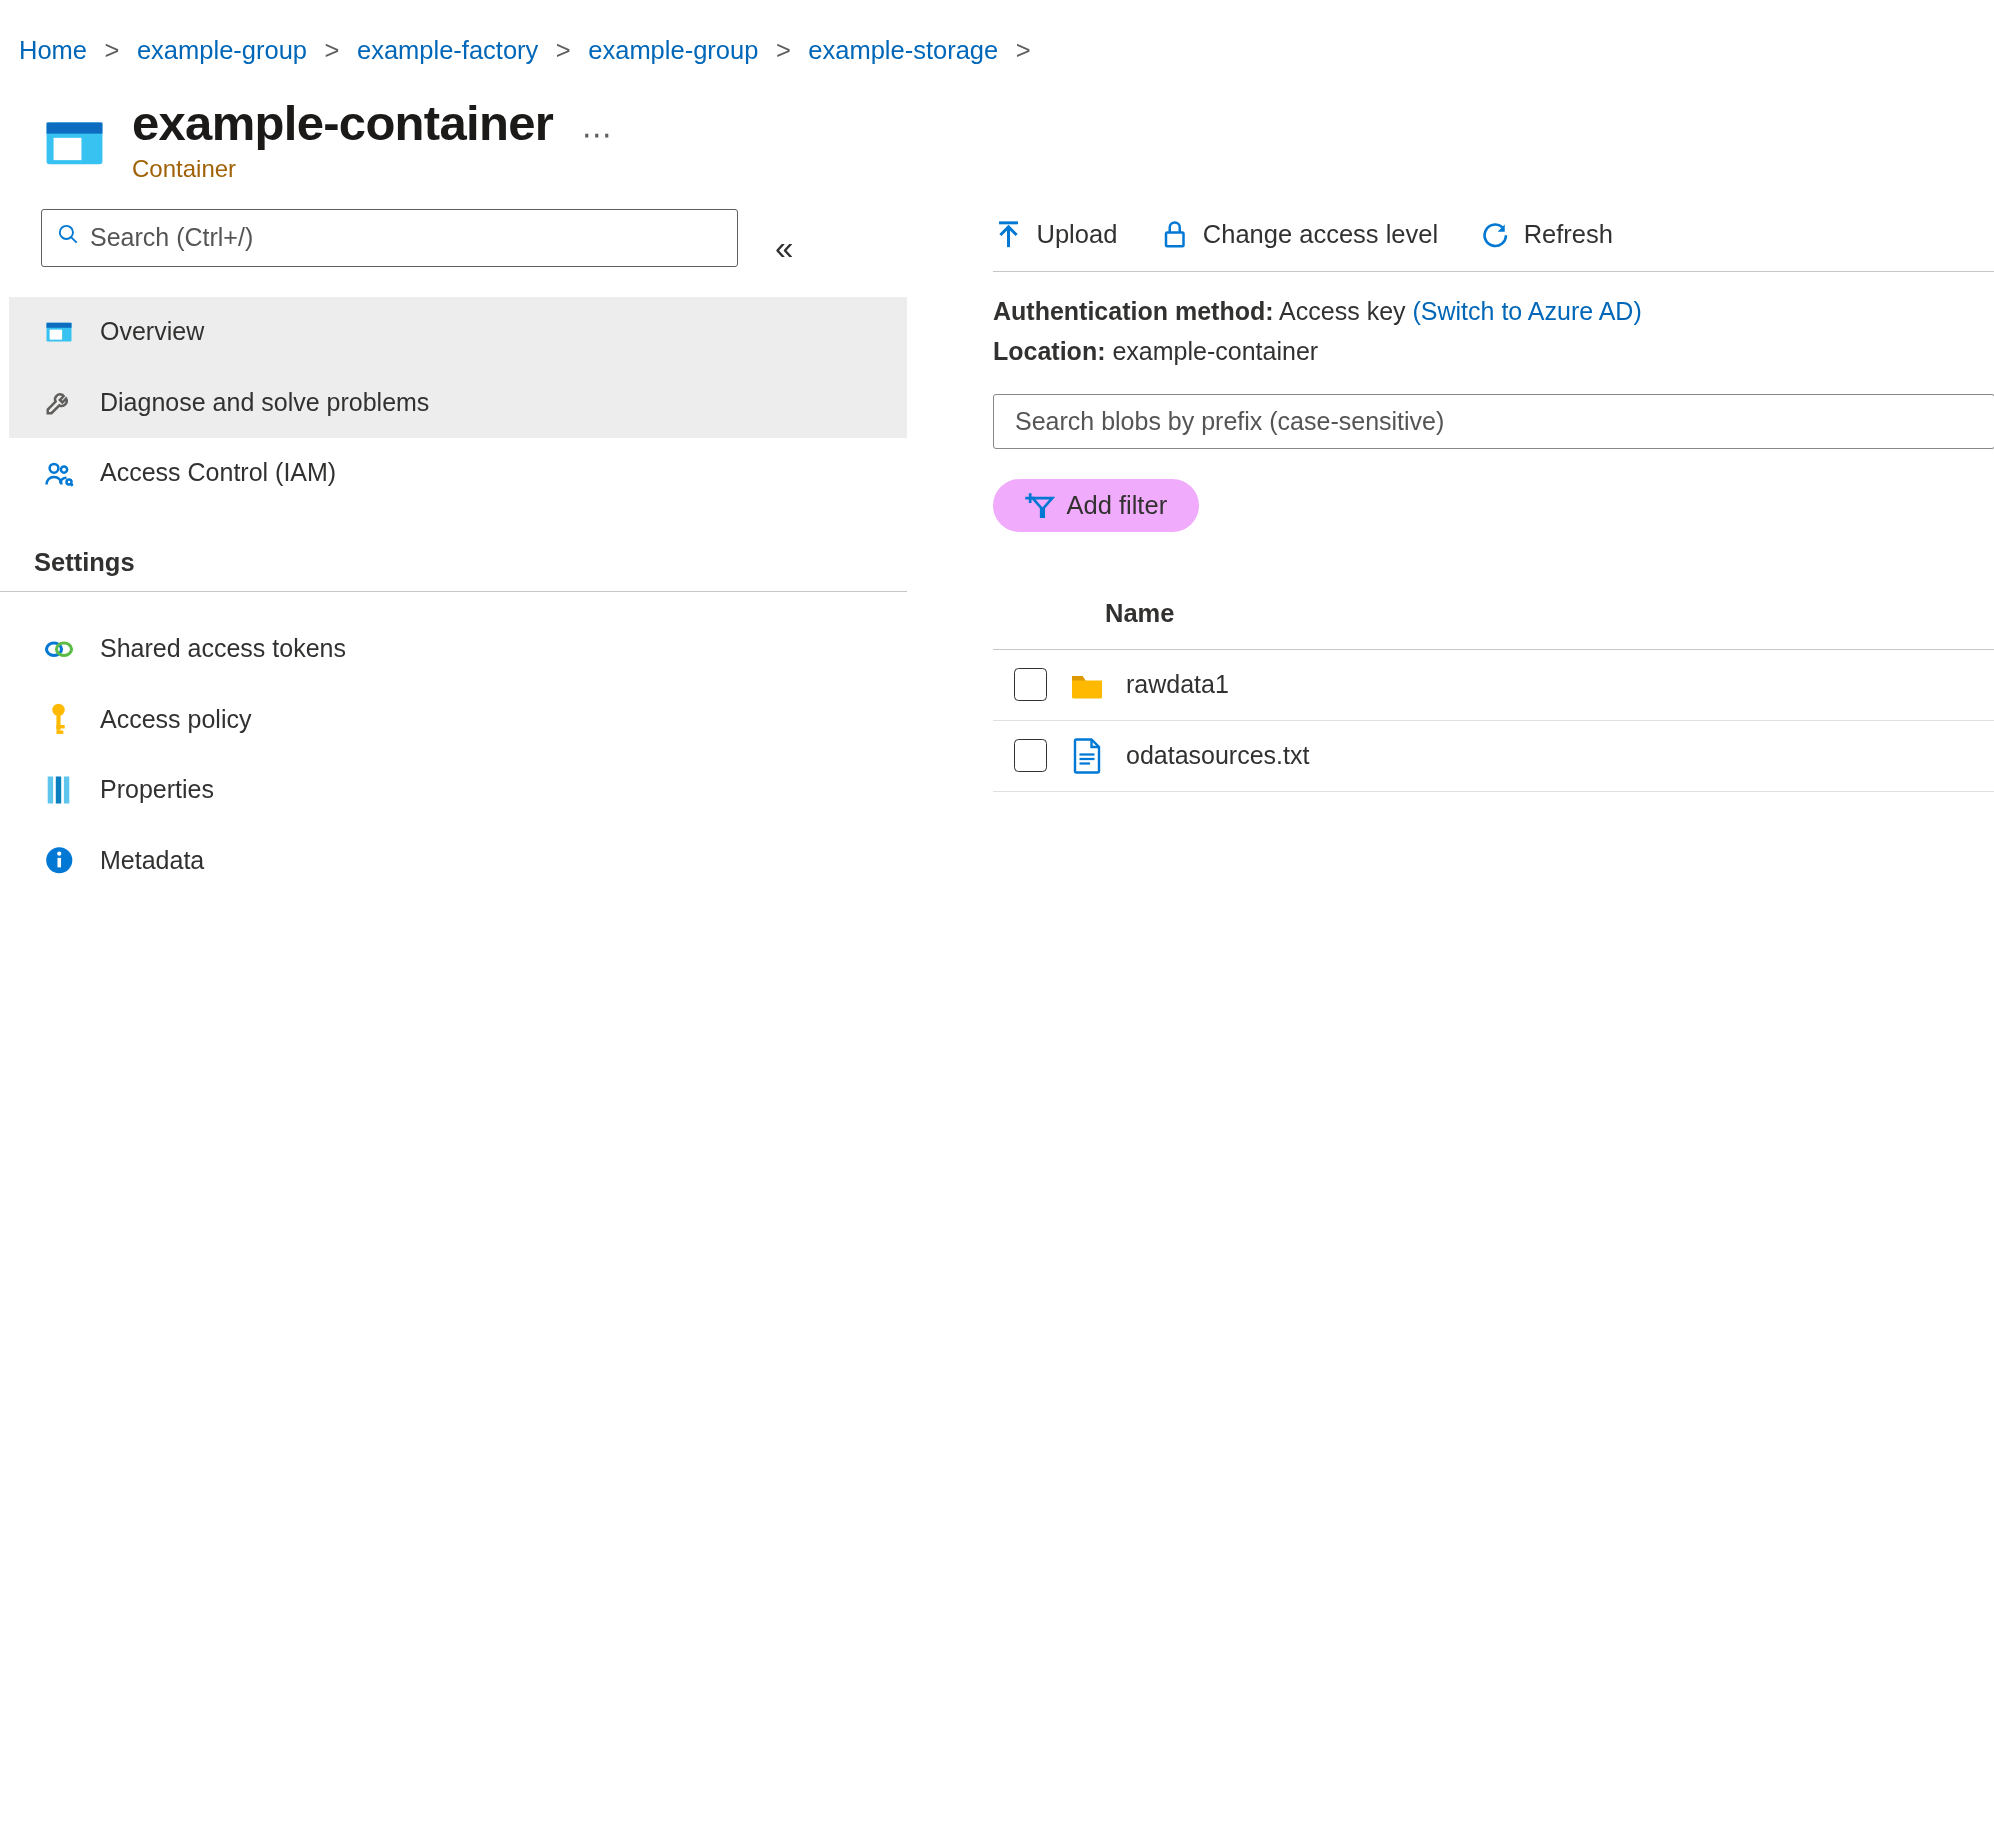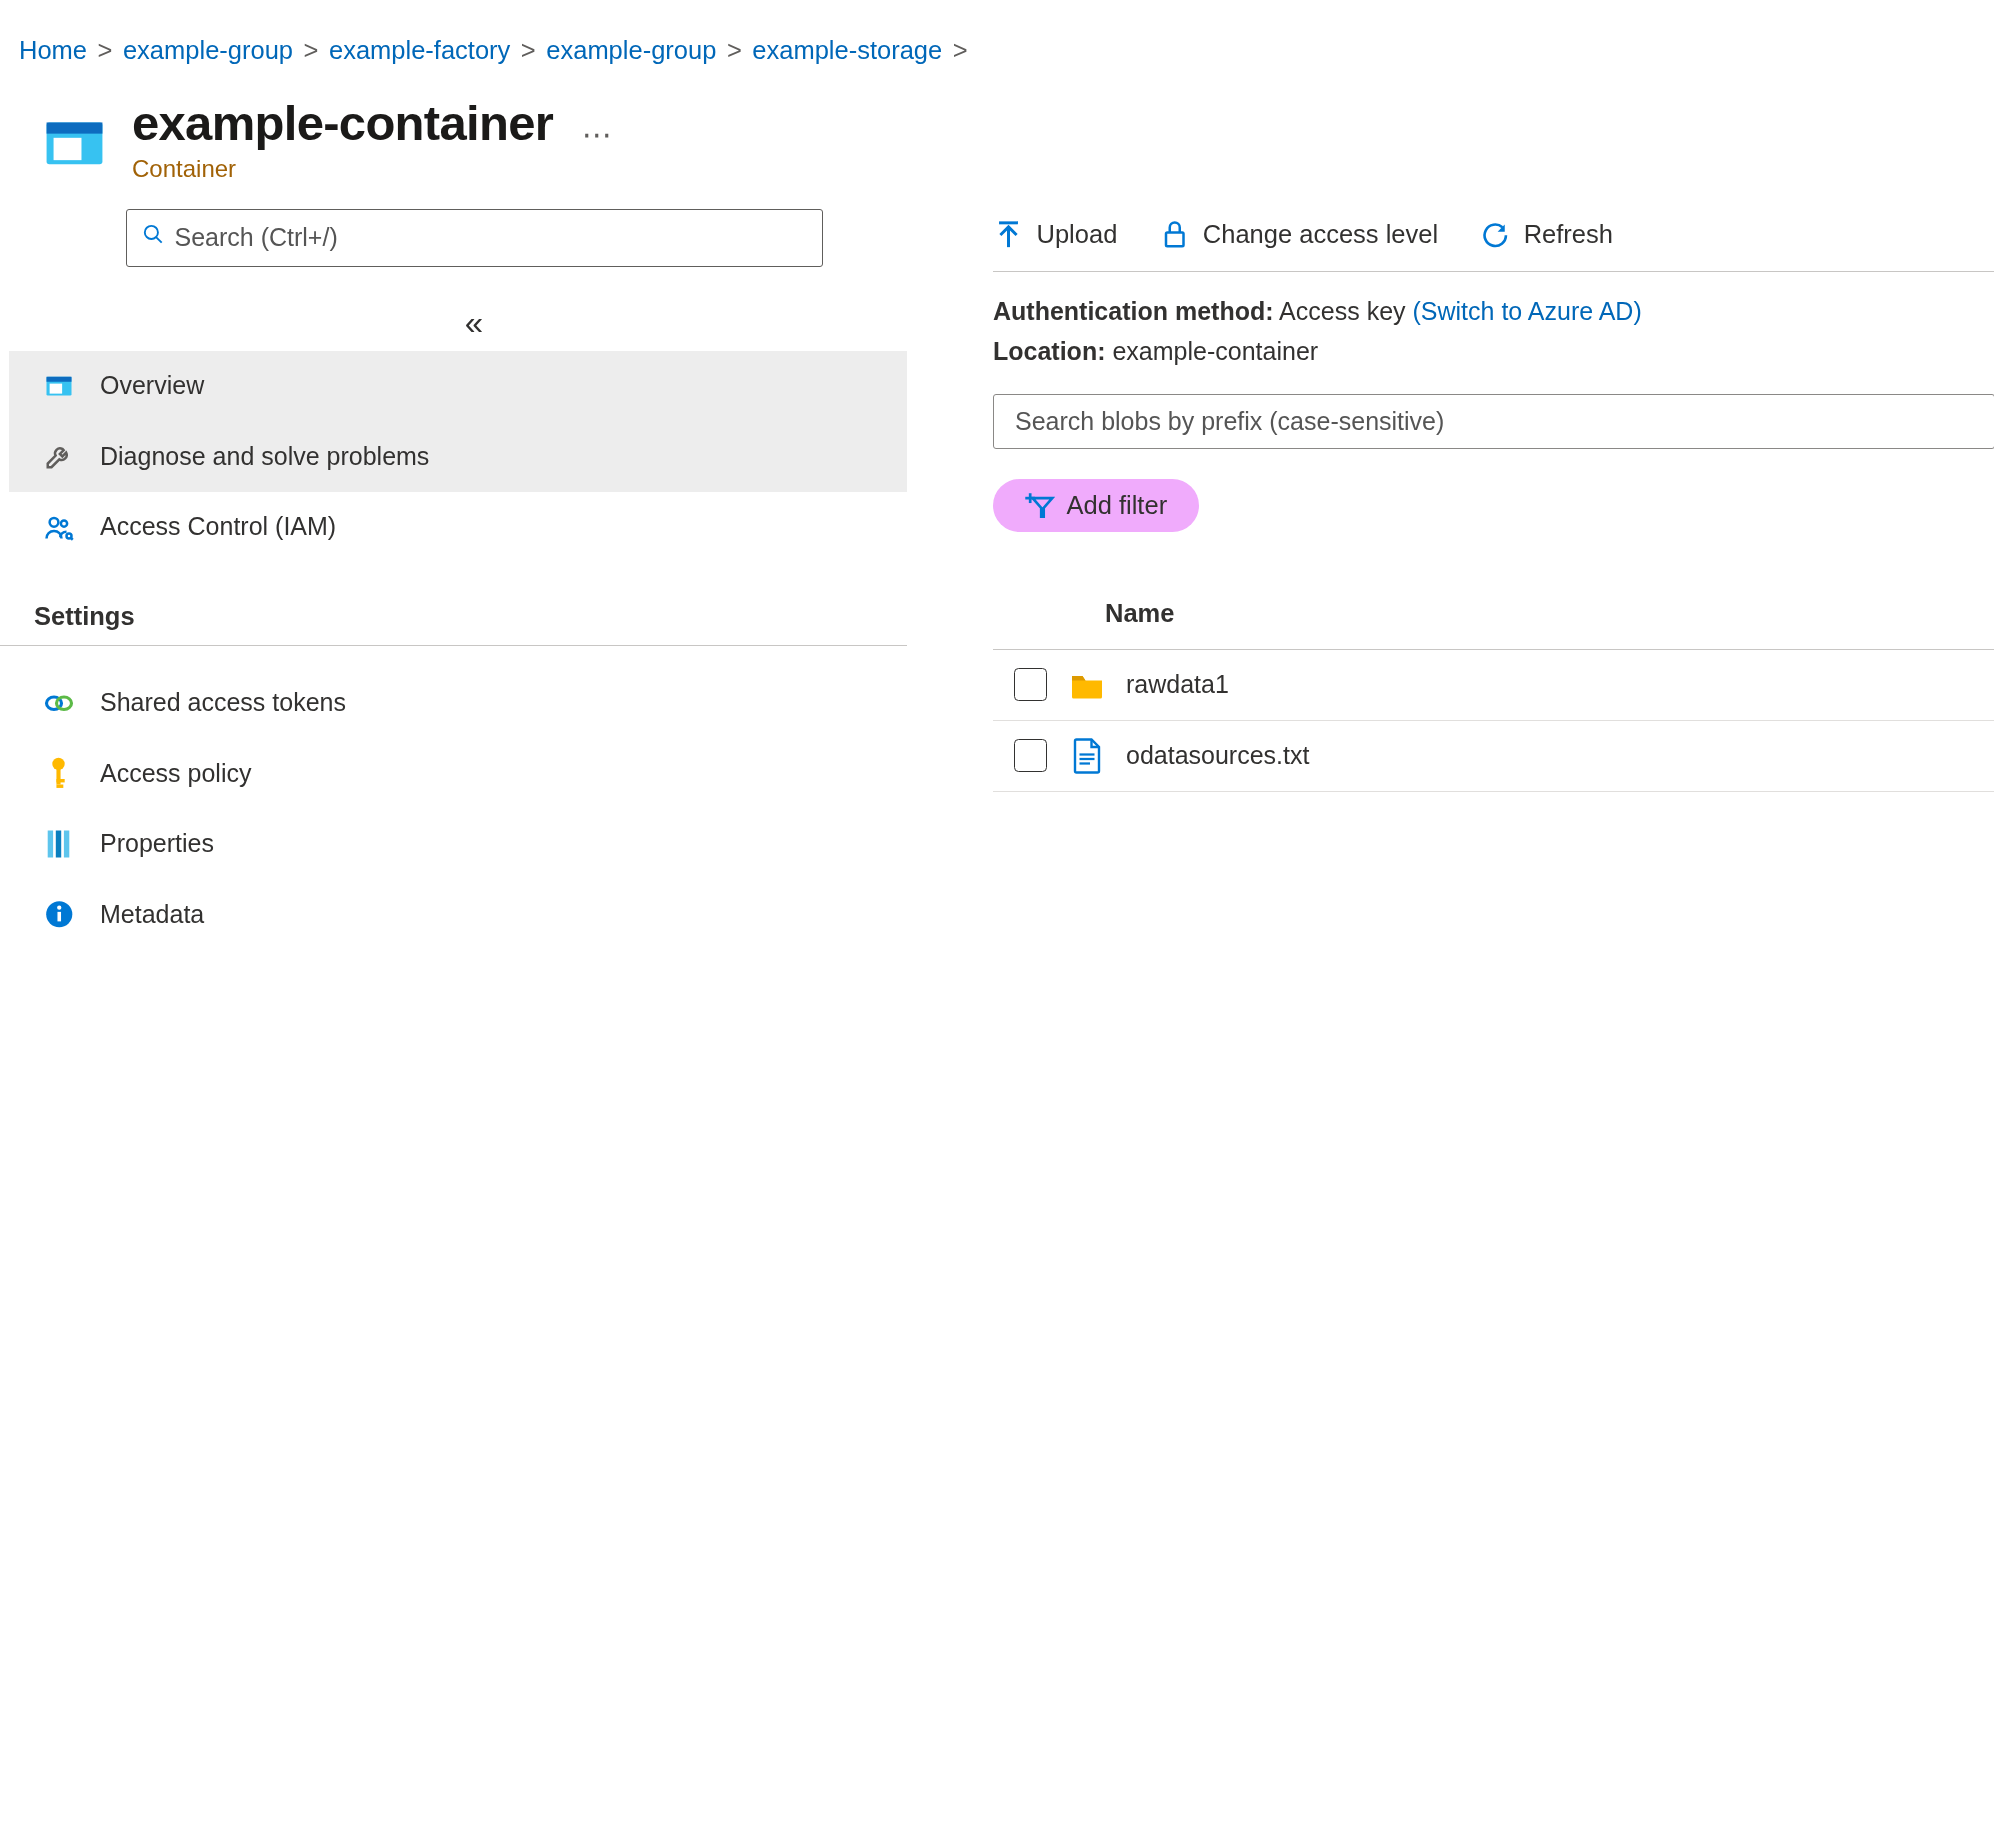--- a/index.html
+++ b/index.html
@@ -10,21 +10,21 @@
       font-size: 22.5px;
       width: 1995px;
       overflow-x: hidden;
     }
     .breadcrumb {
       padding: 36px 11.2px 30px 19px;
       font-size: 25.5px;
       display: flex;
       align-items: center;
       flex-wrap: wrap;
-      gap: 6px;
+      gap: 13px;
     }
     .breadcrumb a {
       color: #0067b8;
       text-decoration: none;
       cursor: pointer;
     }
     .breadcrumb .sep {
       color: #605e5c;
       padding: 0 4.5px;
       font-weight: 500;
@@ -64,24 +64,23 @@
     }
     .content {
       display: flex;
     }
     .sidebar {
       width: 907px;
       flex-shrink: 0;
     }
     .search-row {
       display: flex;
-      align-items: center;
+      align-items: flex-end;
       gap: 37px;
-      padding: 0 0 9px 41px;
-      flex-direction: column;
+      padding: 0 0 30px 41px;
     }
     .search-input {
       width: 697px;
       height: 58px;
       border: 1.5px solid #605e5c;
       border-radius: 3px;
       display: flex;
       align-items: center;
       padding: 0 15px;
       gap: 10.5px;

